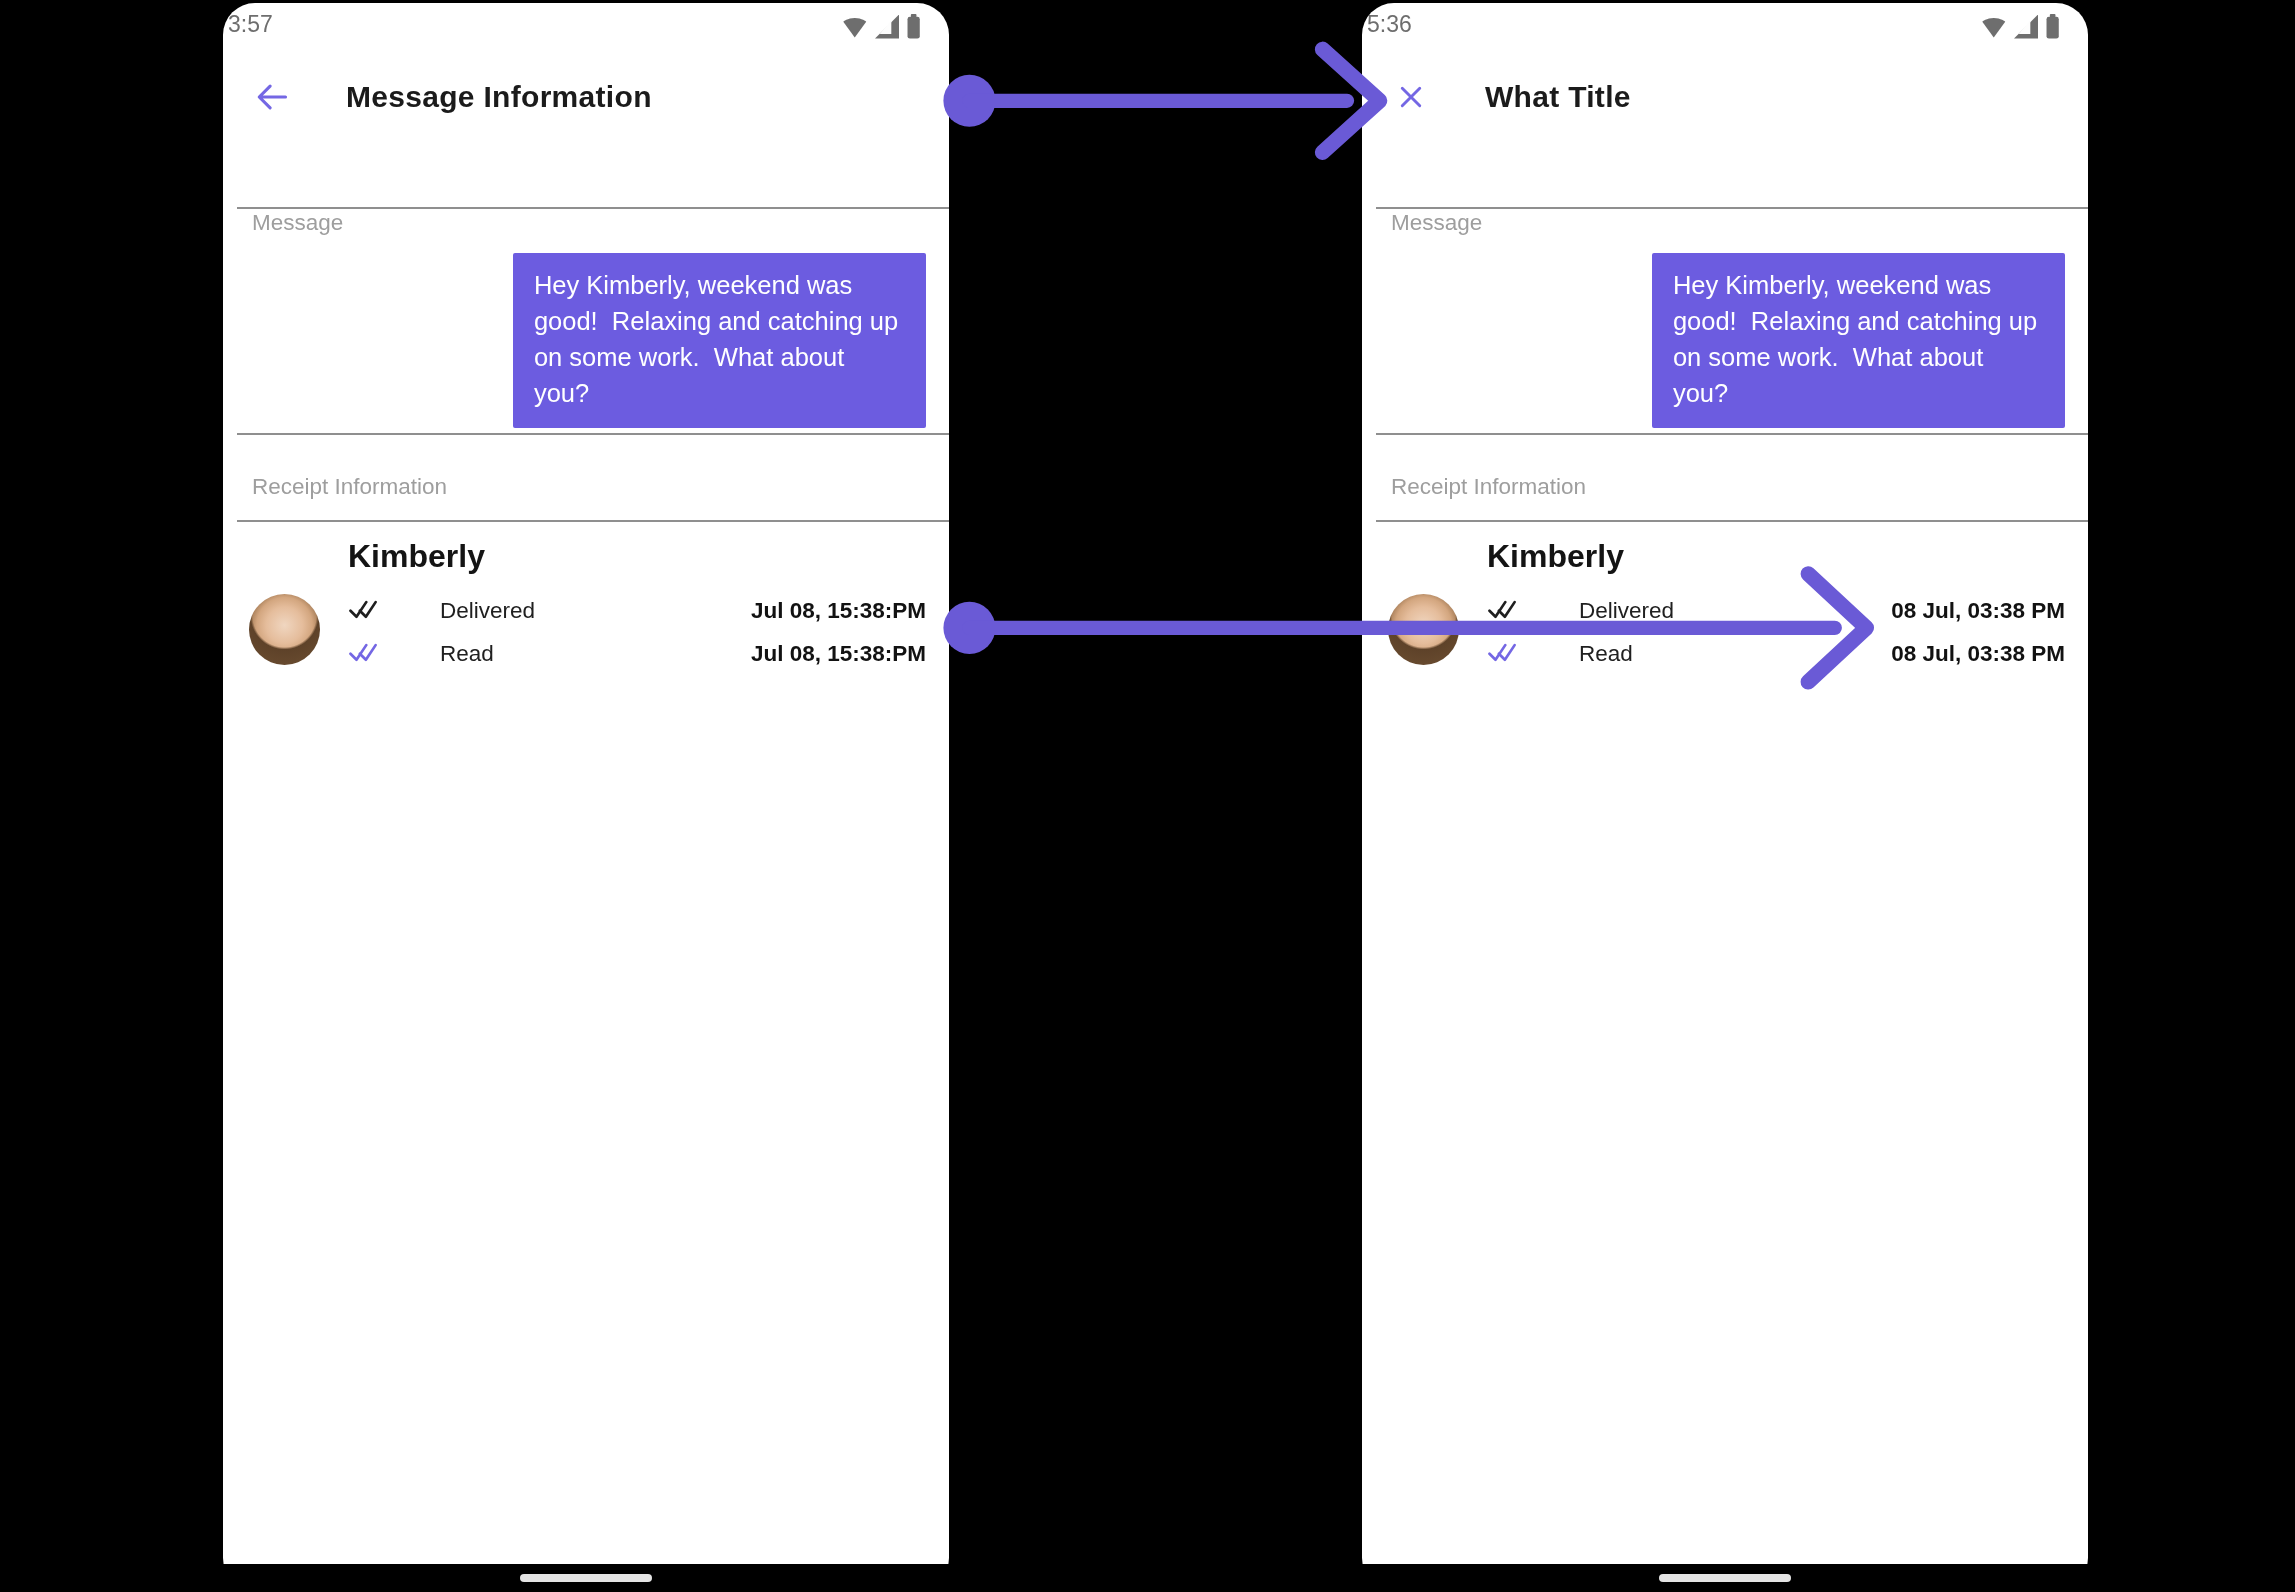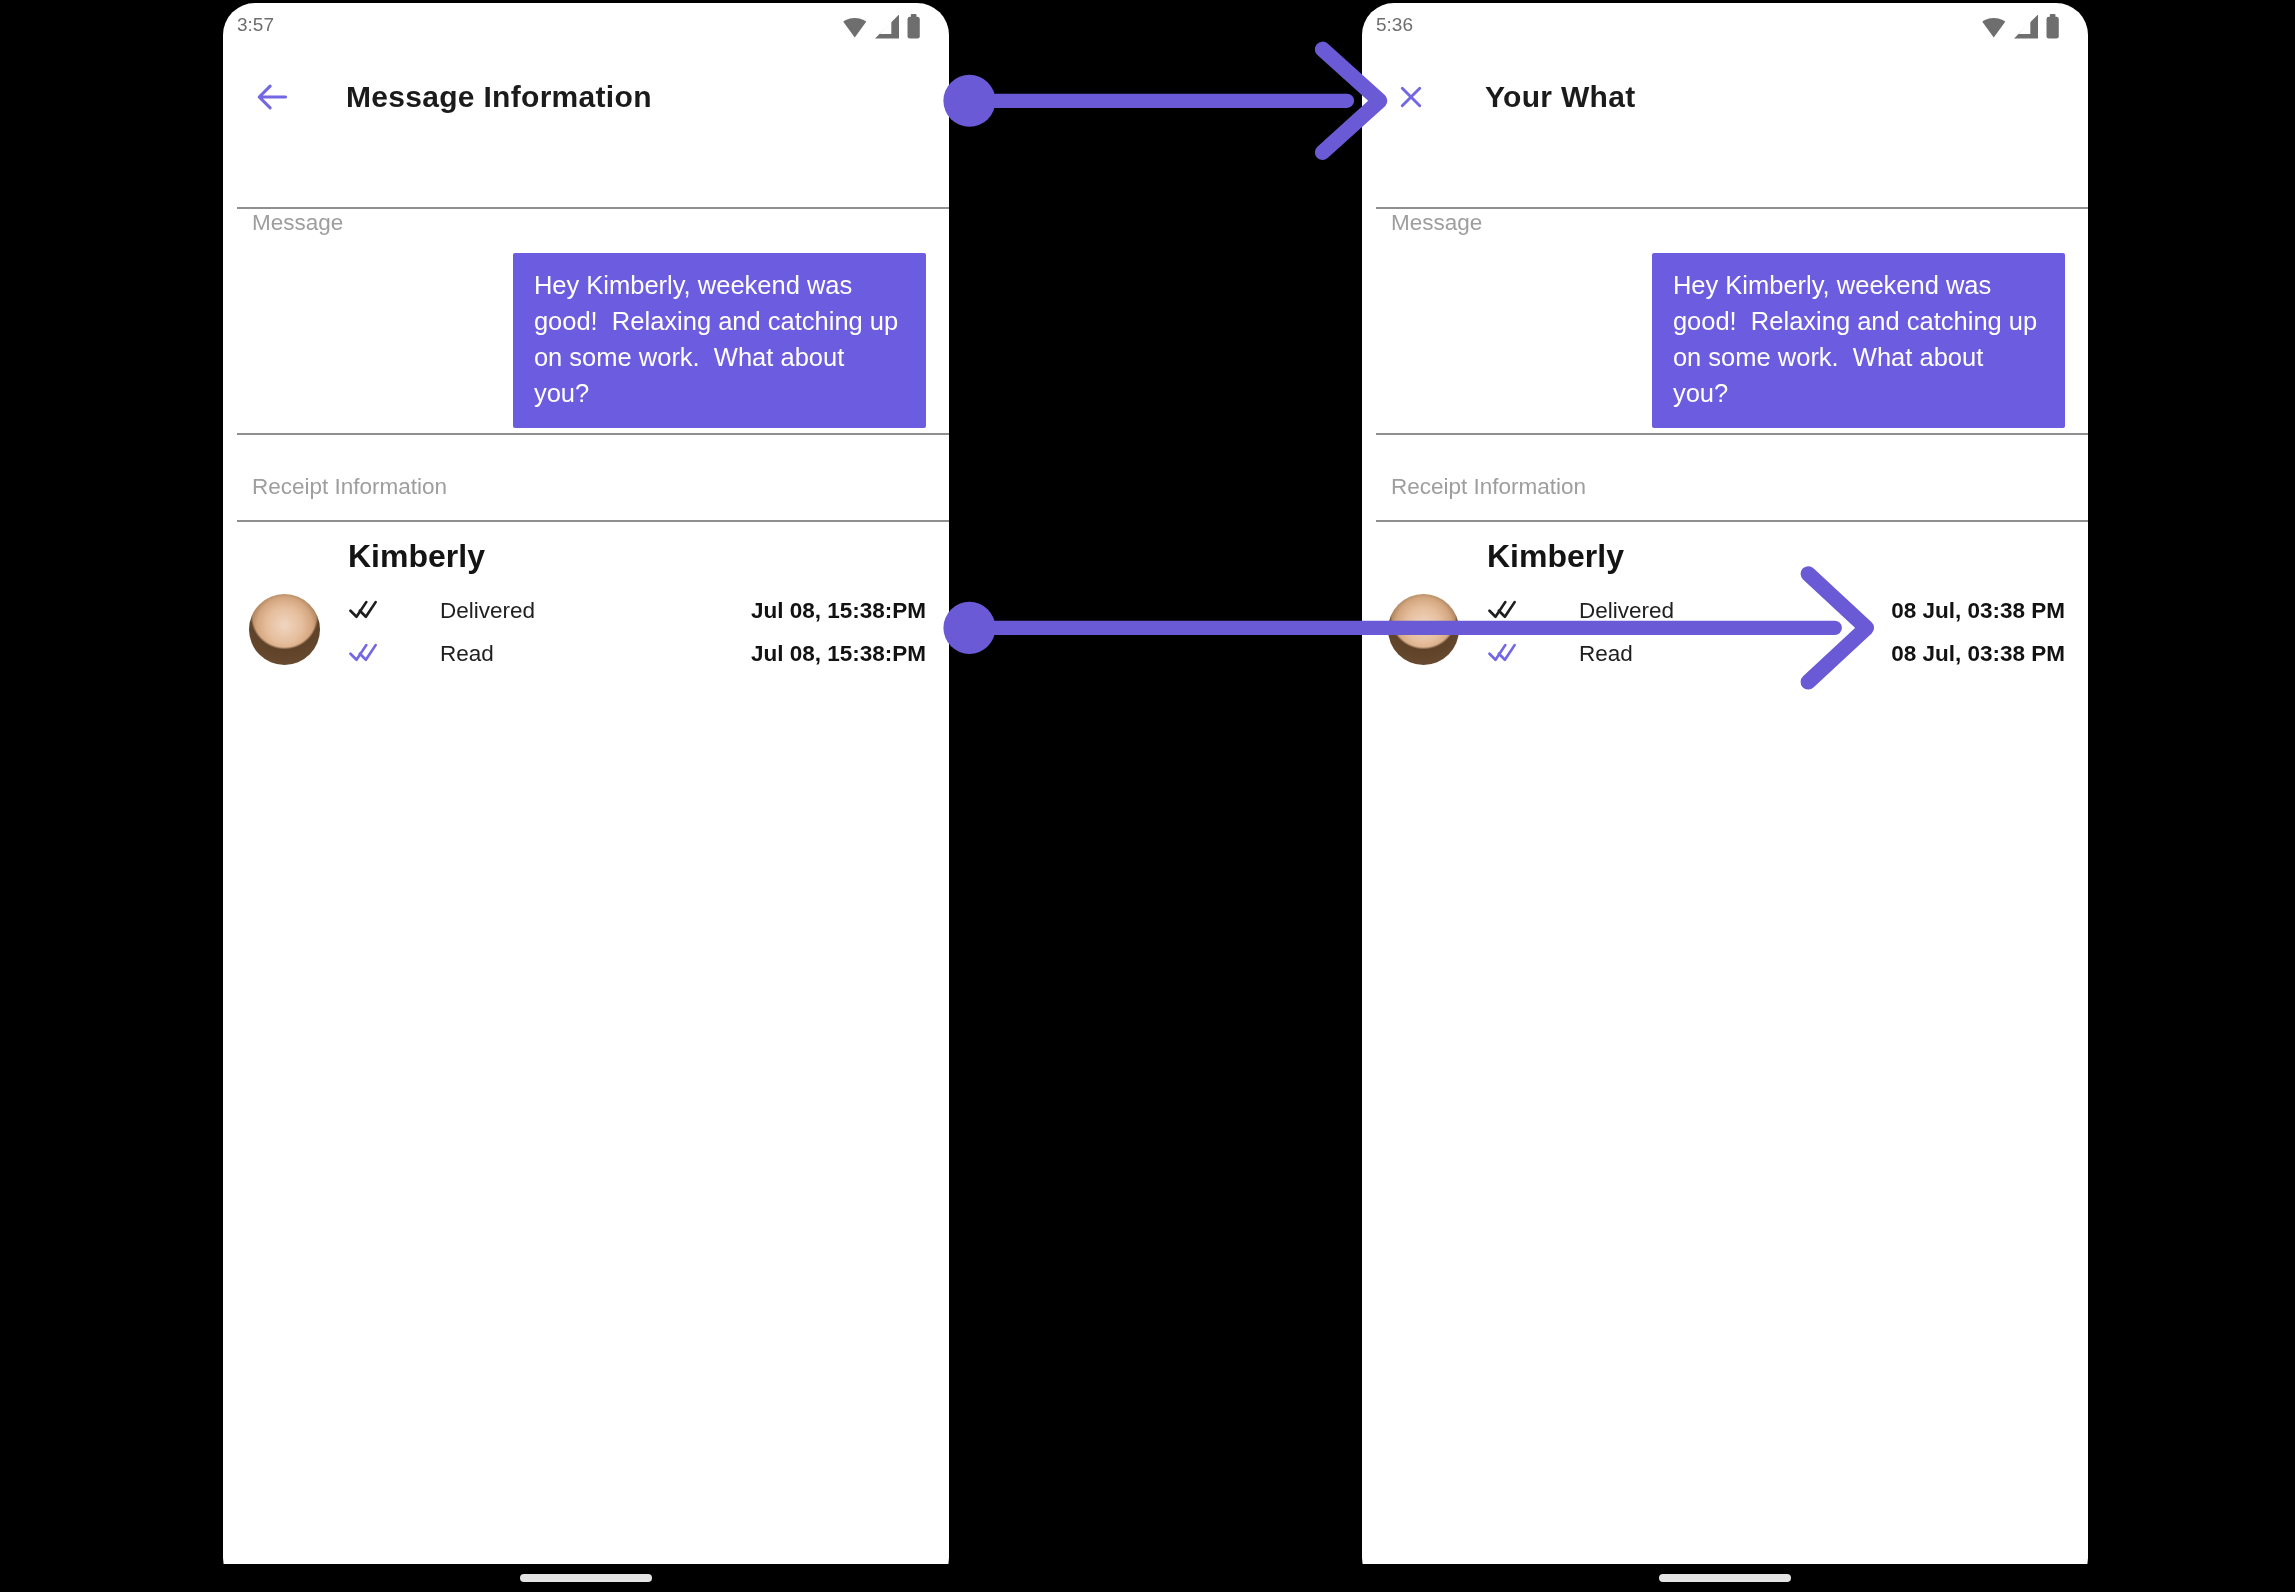--- a/index.html
+++ b/index.html
@@ -23,22 +23,22 @@
   .phone.left  { left:223px; }
   .phone.right { left:1362px; }
 
   .screen {
     position:absolute; left:0; top:0; right:0; bottom:26px;
     background:var(--screen);
   }
 
   
   .status-time {
-    position:absolute; left:14px; top:7.1px;
-    font-size:19px; line-height:29px;
+    position:absolute; left:5px; top:7.1px;
+    font-size:23px; line-height:29px;
     color:var(--status-gray);
   }
   .status-icons {
     position:absolute; right:27.6px; top:11.2px;
     display:flex; align-items:flex-end; gap:7.1px;
     color:var(--status-gray);
   }
 
   
   .nav-btn {
@@ -219,21 +219,21 @@
         <rect x="5" y="0" width="6" height="3.5" rx="1" fill="currentColor"></rect>
         <rect x="1.5" y="3" width="13" height="23" rx="2.5" fill="currentColor"></rect>
       </svg>
     </div>
 
     <button class="nav-btn">
       <svg width="30" height="30" viewBox="0 0 48 48">
         <path d="M10 10 L38 38 M38 10 L10 38" stroke="currentColor" stroke-width="4.6" fill="none" stroke-linecap="round"></path>
       </svg>
     </button>
-    <div class="page-title">Your What</div>
+    <div class="page-title">What Title</div>
 
     <div class="section-label lbl-message">Message</div>
     <div class="divider d1"></div>
 
     <div class="bubble">
       <div class="bline">Hey Kimberly, weekend was</div>
       <div class="bline">good!  Relaxing and catching up</div>
       <div class="bline">on some work.  What about</div>
       <div class="bline">you?</div>
     </div>

